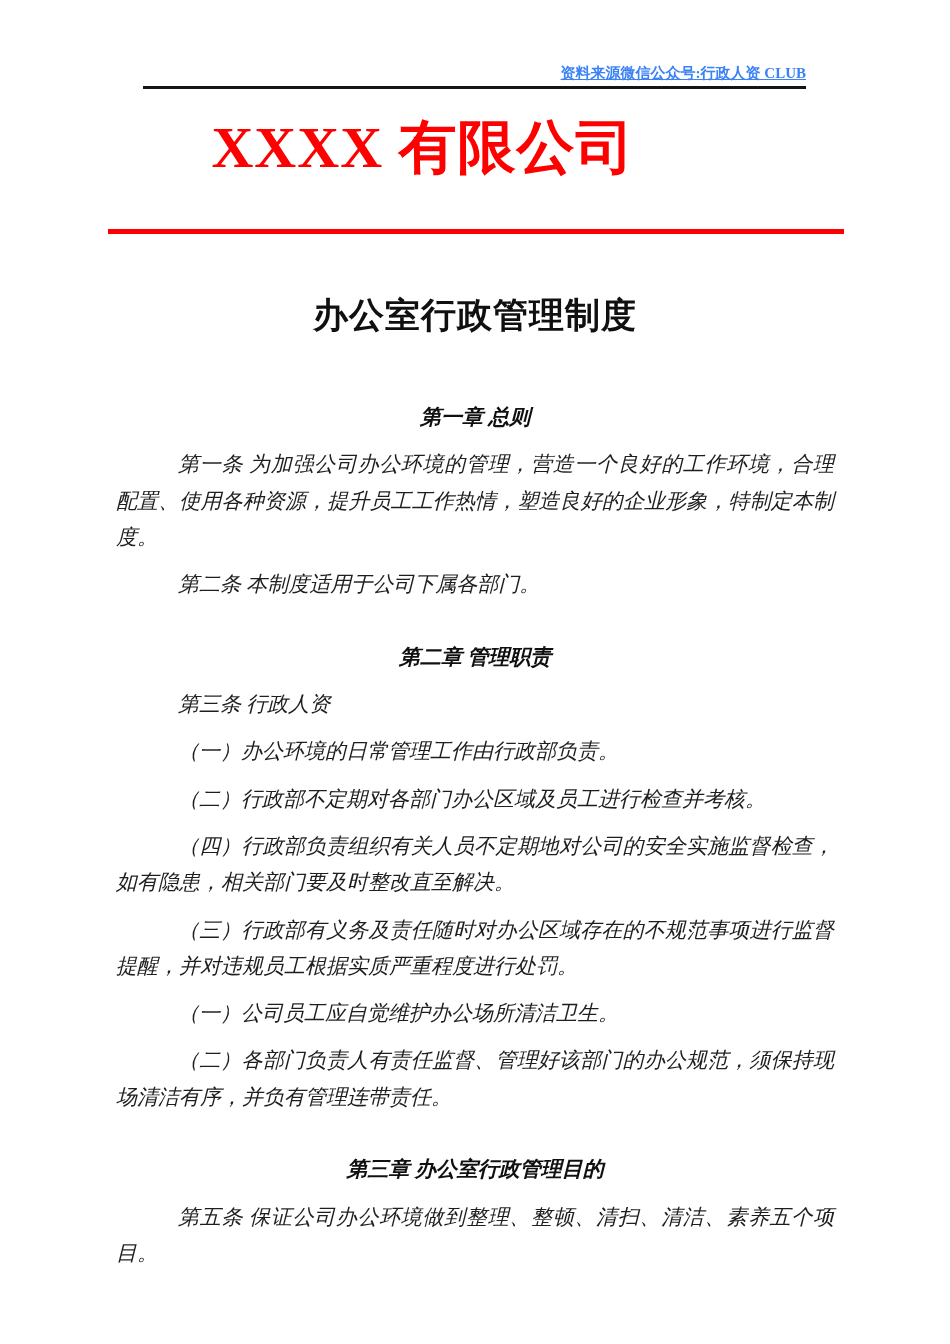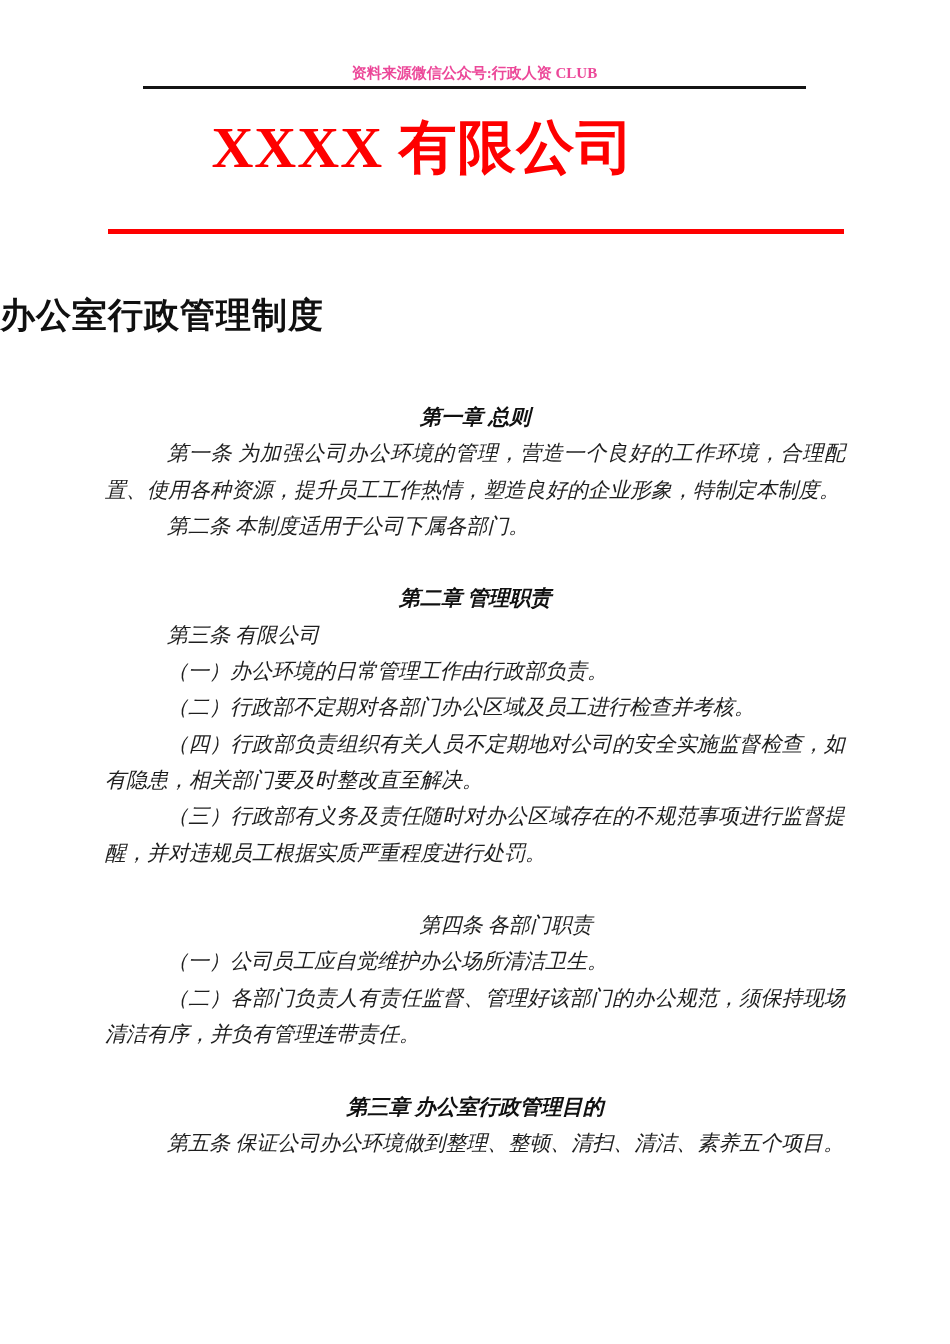--- a/index.html
+++ b/index.html
@@ -15,27 +15,28 @@
     font-family: "Liberation Serif", "DejaVu Serif", serif;
     color: #1e1e1e;
     overflow: hidden;
   }
   
   .page-header {
     position: absolute;
     top: 62px;
     left: 143px;
     width: 663px;
-    text-align: center;
+    text-align: right;
     font-size: 15px;
     font-weight: bold;
-    color: #ec4899;
+    color: #3b82f6;
     line-height: 22px;
     padding-bottom: 2px;
     border-bottom: 3px solid #141414;
+    text-decoration: underline;
   }
   
   .company-title {
     position: absolute;
     top: 114px;
     left: 0;
     width: 846px;
     text-align: center;
     font-size: 58px;
     line-height: 68px;
@@ -49,20 +50,21 @@
     left: 108px;
     width: 736px;
     height: 5px;
   }
   
   .doc-title {
     position: absolute;
     top: 293px;
     left: 0;
     width: 950px;
+    text-align: center;
     font-size: 35px;
     line-height: 46px;
     font-weight: bold;
     color: #101010;
     letter-spacing: 1px;
     white-space: nowrap;
   }
   
   .content {
     position: absolute;
@@ -77,21 +79,21 @@
   .chapter-heading {
     margin: 0;
     font-size: 21px;
     line-height: 36.3px;
     font-weight: bold;
     color: #101010;
     text-align: center;
     text-indent: 0;
   }
   .para {
-    margin: 0;
+    margin: 11px;
     text-indent: 62px;
   }
   .gap {
     margin-top: 36.3px; 
     text-align: center;
   }
 </style>
 </head>
 <body>
 
@@ -107,26 +109,25 @@
 
   <div class="doc-title">办公室行政管理制度</div>
 
   <div class="content">
 
     <h2 class="chapter-heading">第一章 总则</h2>
     <p class="para">第一条 为加强公司办公环境的管理，营造一个良好的工作环境，合理配置、使用各种资源，提升员工工作热情，塑造良好的企业形象，特制定本制度。</p>
     <p class="para">第二条 本制度适用于公司下属各部门。</p>
 
     <h2 class="chapter-heading gap">第二章 管理职责</h2>
-    <p class="para">第三条 有限公司</p>
+    <p class="para">第三条 行政人资</p>
     <p class="para">（一）办公环境的日常管理工作由行政部负责。</p>
     <p class="para">（二）行政部不定期对各部门办公区域及员工进行检查并考核。</p>
     <p class="para">（四）行政部负责组织有关人员不定期地对公司的安全实施监督检查，如有隐患，相关部门要及时整改直至解决。</p>
     <p class="para">（三）行政部有义务及责任随时对办公区域存在的不规范事项进行监督提醒，并对违规员工根据实质严重程度进行处罚。</p>
-    <p class="para gap">第四条 各部门职责</p>
     <p class="para">（一）公司员工应自觉维护办公场所清洁卫生。</p>
     <p class="para">（二）各部门负责人有责任监督、管理好该部门的办公规范，须保持现场清洁有序，并负有管理连带责任。</p>
 
     <h2 class="chapter-heading gap">第三章 办公室行政管理目的</h2>
     <p class="para">第五条 保证公司办公环境做到整理、整顿、清扫、清洁、素养五个项目。</p>
 
   </div>
 </div>
 
 </body></html>

